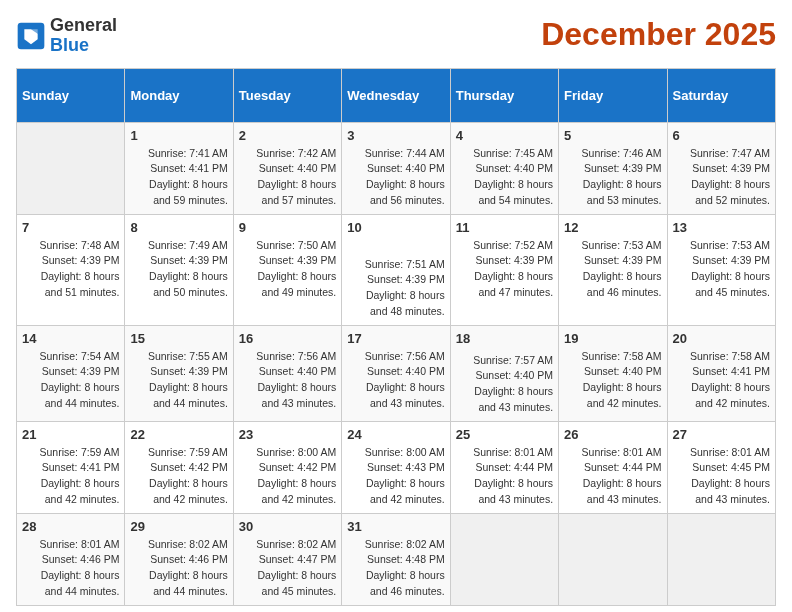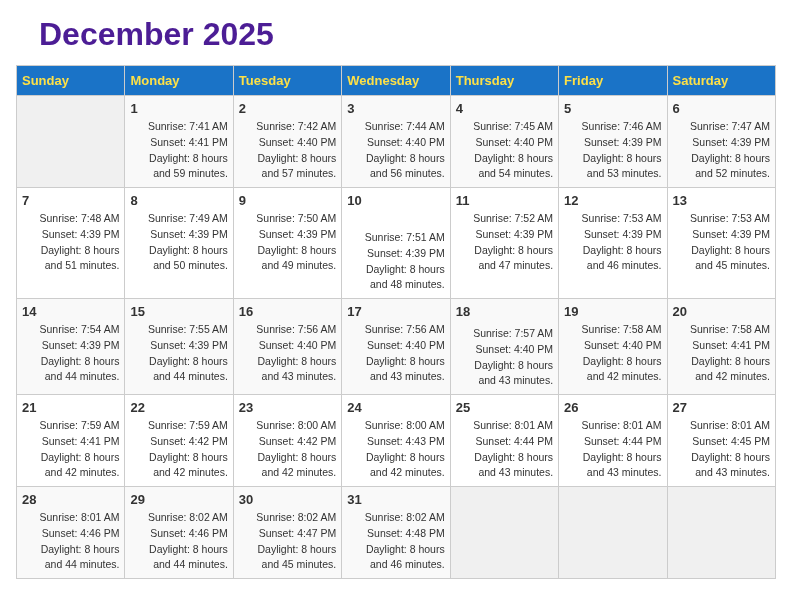--- a/index.html
+++ b/index.html
@@ -33,36 +33,36 @@
     .logo-icon {
       width: 30px;
       height: 30px;
     }
     .title-block {
       text-align: right;
     }
     .month-title {
       font-size: 32px;
       font-weight: bold;
-      color: #4c1d95;
+      color: #c2410c;
       margin-left: 23px;
     }
     .location {
       font-size: 15px;
       color: #555;
     }
     table {
       width: 100%;
       border-collapse: collapse;
       font-size: 11px;
     }
     thead tr th {
       background-color: #1a73c7;
-      color: #fde047;
-      padding: 7px 5px;
+      color: #ffffff;
+      padding: 19px 5px;
       text-align: left;
       font-size: 13px;
       font-weight: bold;
       border: 1px solid #ccc;
     }
     tbody tr td {
       border: 1px solid #ccc;
       vertical-align: top;
       padding: 5px 5px;
       min-width: 100px;
@@ -88,20 +88,31 @@
       text-align: right;
     }
     .empty-cell {
       background: #f0f0f0 !important;
     }
   </style>
 </head>
 <body>
 
 <div class="header">
+  <div class="logo">
+    <svg class="logo-icon" viewBox="0 0 36 36">
+      <rect x="2" y="2" width="32" height="32" rx="4" fill="#1a73c7"></rect>
+      <polygon points="10,10 26,10 26,22 18,28 10,22" fill="white"></polygon>
+      <polygon points="18,10 30,4 30,18" fill="#1a73c7" opacity="0.6"></polygon>
+    </svg>
+    <div class="logo-text">
+      <div>General</div>
+      <div><span>Blue</span></div>
+    </div>
+  </div>
   <div class="title-block">
     <div class="month-title">December 2025</div>
   </div>
 </div>
 
 <table>
   <thead>
     <tr>
     <th>Sunday</th>
         <th>Monday</th>

